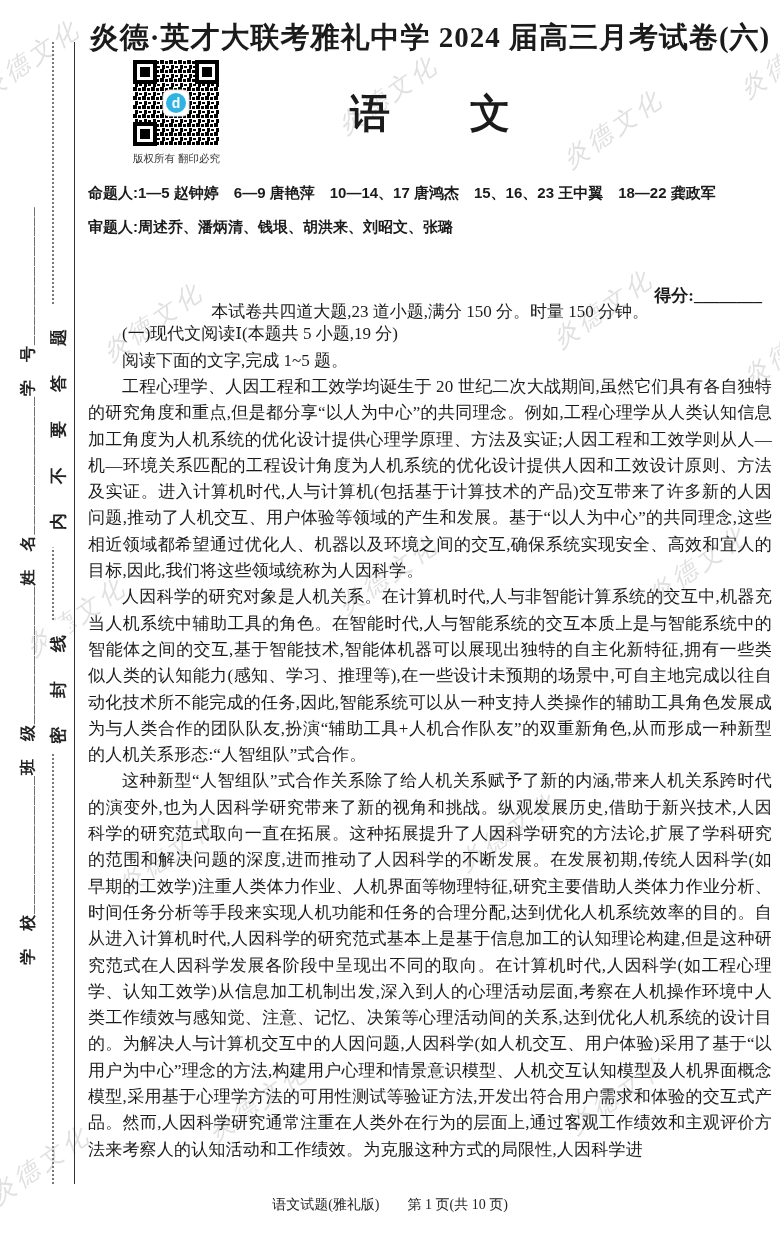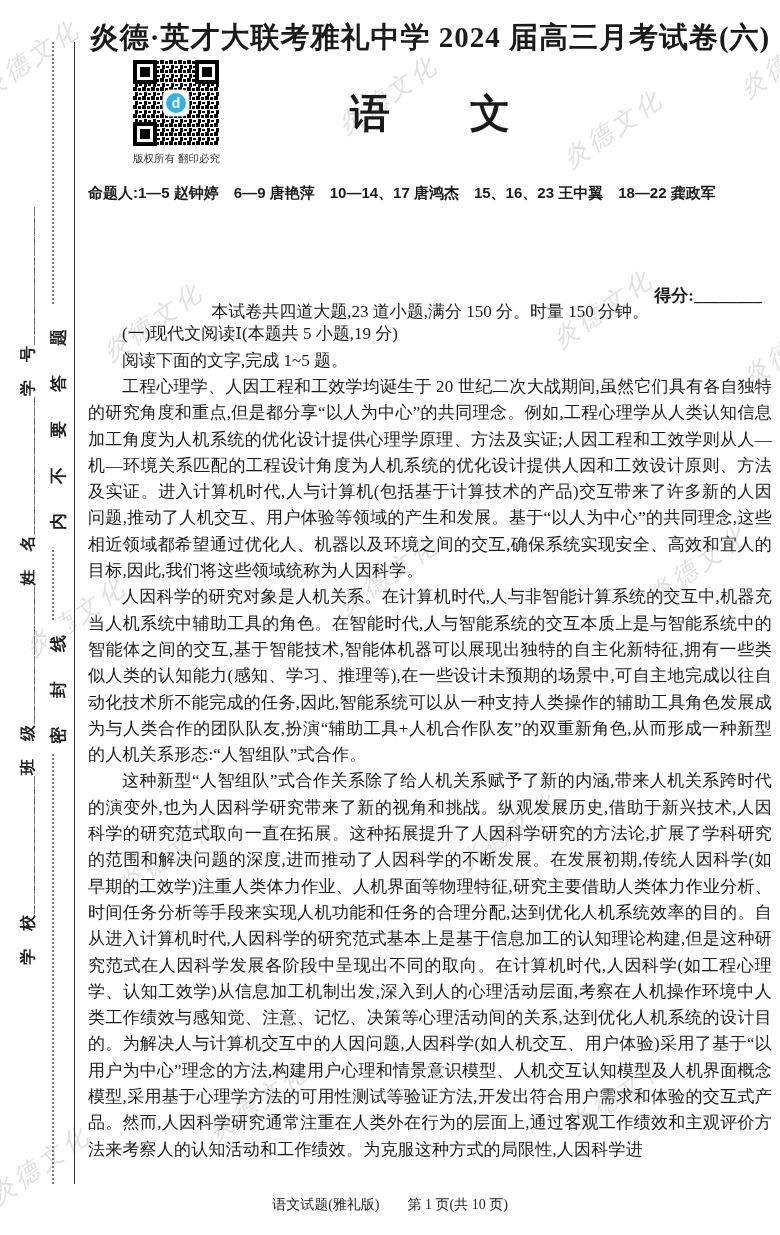--- a/index.html
+++ b/index.html
@@ -135,20 +135,21 @@
         <circle cx="43" cy="43" r="10" fill="#2fb3e3"></circle>
         <text x="43" y="48" text-anchor="middle" font-size="14" font-family="Liberation Sans, sans-serif" font-weight="bold" fill="#ffffff">d</text>
       </g>
     </svg>
     <div class="qr-caption">版权所有  翻印必究</div>
   </div>
 
   <div class="subject-title">语　　文</div>
 
   <div class="setters">命题人:1—5 赵钟婷　6—9 唐艳萍　10—14、17 唐鸿杰　15、16、23 王中翼　18—22 龚政军</div>
+  <div class="reviewers">审题人:周述乔、潘炳清、钱垠、胡洪来、刘昭文、张璐</div>
   <div class="exam-info">本试卷共四道大题,23 道小题,满分 150 分。时量 150 分钟。</div>
   <div class="score-line">得分:________</div>
 
   <div class="textblock">
     <p class="sec-sub">(一)现代文阅读Ⅰ(本题共 5 小题,19 分)</p>
     <p class="sec-instr">阅读下面的文字,完成 1~5 题。</p>
     <p class="para">工程心理学、人因工程和工效学均诞生于 20 世纪二次大战期间,虽然它们具有各自独特的研究角度和重点,但是都分享“以人为中心”的共同理念。例如,工程心理学从人类认知信息加工角度为人机系统的优化设计提供心理学原理、方法及实证;人因工程和工效学则从人—机—环境关系匹配的工程设计角度为人机系统的优化设计提供人因和工效设计原则、方法及实证。进入计算机时代,人与计算机(包括基于计算技术的产品)交互带来了许多新的人因问题,推动了人机交互、用户体验等领域的产生和发展。基于“以人为中心”的共同理念,这些相近领域都希望通过优化人、机器以及环境之间的交互,确保系统实现安全、高效和宜人的目标,因此,我们将这些领域统称为人因科学。</p>
     <p class="para">人因科学的研究对象是人机关系。在计算机时代,人与非智能计算系统的交互中,机器充当人机系统中辅助工具的角色。在智能时代,人与智能系统的交互本质上是与智能系统中的智能体之间的交互,基于智能技术,智能体机器可以展现出独特的自主化新特征,拥有一些类似人类的认知能力(感知、学习、推理等),在一些设计未预期的场景中,可自主地完成以往自动化技术所不能完成的任务,因此,智能系统可以从一种支持人类操作的辅助工具角色发展成为与人类合作的团队队友,扮演“辅助工具+人机合作队友”的双重新角色,从而形成一种新型的人机关系形态:“人智组队”式合作。</p>
     <p class="para">这种新型“人智组队”式合作关系除了给人机关系赋予了新的内涵,带来人机关系跨时代的演变外,也为人因科学研究带来了新的视角和挑战。纵观发展历史,借助于新兴技术,人因科学的研究范式取向一直在拓展。这种拓展提升了人因科学研究的方法论,扩展了学科研究的范围和解决问题的深度,进而推动了人因科学的不断发展。在发展初期,传统人因科学(如早期的工效学)注重人类体力作业、人机界面等物理特征,研究主要借助人类体力作业分析、时间任务分析等手段来实现人机功能和任务的合理分配,达到优化人机系统效率的目的。自从进入计算机时代,人因科学的研究范式基本上是基于信息加工的认知理论构建,但是这种研究范式在人因科学发展各阶段中呈现出不同的取向。在计算机时代,人因科学(如工程心理学、认知工效学)从信息加工机制出发,深入到人的心理活动层面,考察在人机操作环境中人类工作绩效与感知觉、注意、记忆、决策等心理活动间的关系,达到优化人机系统的设计目的。为解决人与计算机交互中的人因问题,人因科学(如人机交互、用户体验)采用了基于“以用户为中心”理念的方法,构建用户心理和情景意识模型、人机交互认知模型及人机界面概念模型,采用基于心理学方法的可用性测试等验证方法,开发出符合用户需求和体验的交互式产品。然而,人因科学研究通常注重在人类外在行为的层面上,通过客观工作绩效和主观评价方法来考察人的认知活动和工作绩效。为克服这种方式的局限性,人因科学进</p>
   </div>

